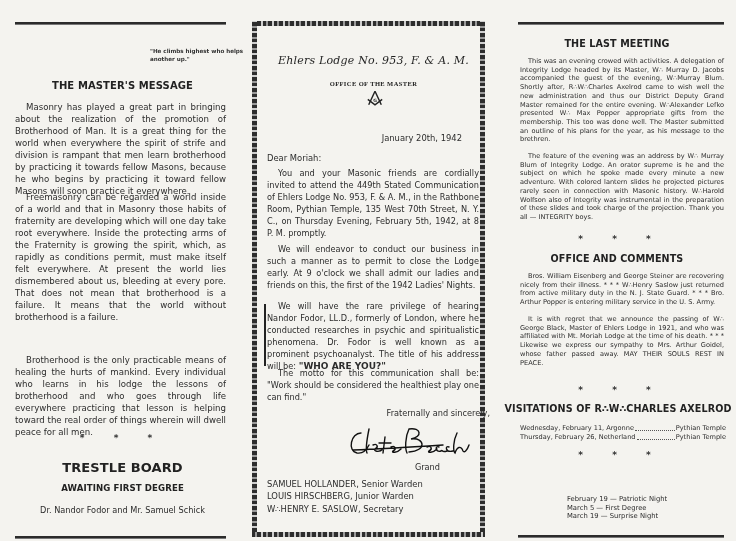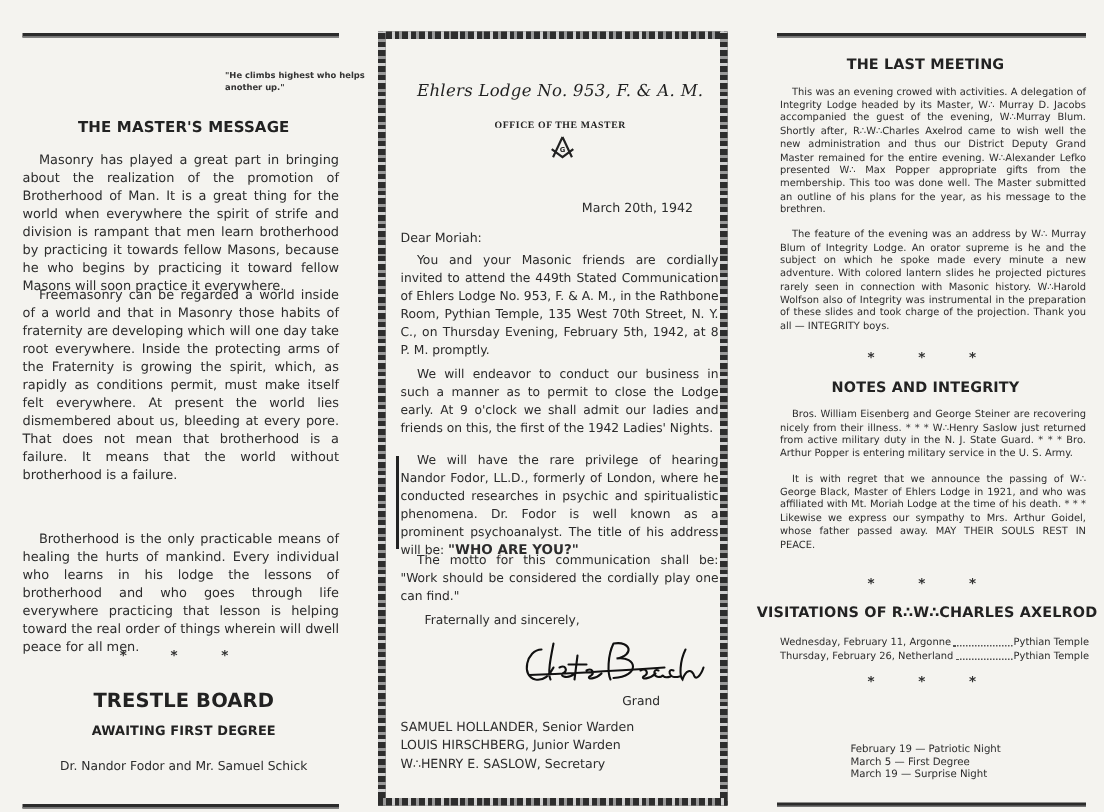--- a/index.html
+++ b/index.html
@@ -98,21 +98,21 @@
   #center .c1 { left: 10px; top: 142px; width: 212px; }
   #center .c2 { left: 10px; top: 218px; width: 212px; }
   #center .c3 { left: 10px; top: 275px; width: 212px; }
   #center .c4 { left: 10px; top: 342px; width: 212px; }
   .bracket {
     position: absolute; left: 7px; top: 278px; width: 2px; height: 62px; background: #222;
   }
   .underline { }
   .bold { font-weight: bold; font-size: 9px; }
   .closing {
-    position: absolute; left: 0; width: 233px; top: 382px; text-align: left;
+    position: absolute; left: 0; width: 233px; top: 382px; text-align: right;
     font-size: 8.2px; padding-left: 26px; color: #2c2c2c;
   }
   .signature {
     position: absolute; left: 86px; top: 397px; width: 128px; height: 38px;
   }
   .signer-role {
     position: absolute; right: 40px; top: 436px; font-size: 8.2px; color: #2c2c2c;
   }
   .officers {
     position: absolute; left: 10px; top: 452px; font-size: 8.4px; line-height: 12.4px; color: #2c2c2c;
@@ -166,28 +166,28 @@
       <span class="side-r"></span>
 
       <div class="lodge-name">Ehlers Lodge No. 953, F. &amp; A. M.</div>
       <div class="office">OFFICE OF THE MASTER</div>
       <svg class="emblem" viewBox="0 0 20 18">
         <path d="M10 1 L3 16 M10 1 L17 16" stroke="#222" stroke-width="1.6" fill="none"></path>
         <path d="M2 10 L10 16 L18 10" stroke="#222" stroke-width="1.6" fill="none"></path>
         <text x="10" y="12.5" font-size="5" text-anchor="middle" font-weight="bold" fill="#222">G</text>
       </svg>
 
-      <div class="date">March 20th, 1942</div>
+      <div class="date">January 20th, 1942</div>
       <div class="salutation">Dear Moriah:</div>
 
       <p class="para c1">You and your Masonic friends are cordially invited to attend the 449th Stated Communication of Ehlers Lodge No. 953, F. &amp; A. M., in the Rathbone Room, Pythian Temple, 135 West 70th Street, N. Y. C., on Thursday Evening, February 5th, 1942, at 8 P. M. promptly.</p>
       <p class="para c2">We will endeavor to conduct our business in such a manner as to permit to close the Lodge early. At 9 o'clock we shall admit our ladies and friends on this, the first of the 1942 Ladies' Nights.</p>
       <div class="bracket"></div>
       <p class="para c3"><span>We will have the rare privilege of hearing </span><span class="underline">Nandor Fodor, LL.D.</span><span>, formerly of London, where </span><span class="underline">he conducted researches</span><span> in psychic and spiritualistic phenomena. Dr. Fodor is well known as a prominent psychoanalyst. The title of his address will be: </span><span class="bold">"WHO ARE YOU?"</span></p>
-      <p class="para c4">The motto for this communication shall be: "Work should be considered the cordially play one can find."</p>
+      <p class="para c4">The motto for this communication shall be: "Work should be considered the healthiest play one can find."</p>
 
       <div class="closing">Fraternally and sincerely,</div>
       <svg class="signature" viewBox="0 0 128 38">
         <path d="M18 10 C8 10 4 28 14 30 C20 31 24 26 26 22 M26 6 C24 16 22 26 24 30 M30 22 C34 20 36 24 32 26 C30 28 36 30 40 26 M42 14 L40 30 M36 20 L48 20 M48 24 C52 22 54 26 50 28 C48 30 54 30 58 26 M10 27 C40 26 70 24 100 22" stroke="#111" stroke-width="1.4" fill="none" stroke-linecap="round"></path>
         <path d="M66 6 C62 14 62 26 64 30 M66 6 C78 4 80 14 68 16 C82 14 84 28 66 29 M84 24 C88 22 90 26 86 28 C84 30 90 30 94 26 M96 24 C92 22 92 30 98 28 C100 26 98 30 104 28 M106 24 C102 22 102 30 110 28 M114 10 C110 18 110 28 112 30 C114 24 118 22 120 28 C121 30 124 28 126 22" stroke="#111" stroke-width="1.4" fill="none" stroke-linecap="round"></path>
       </svg>
       <div class="signer-role">Grand</div>
 
       <div class="officers">
         <div>SAMUEL HOLLANDER, Senior Warden</div>
@@ -197,21 +197,21 @@
     </div>
   </section>
 
   <section class="col" id="right">
     <div class="rule" style="left:28px; top:14px; width:206px;"></div>
     <h2 class="sec-title title1">THE LAST MEETING</h2>
     <p class="para r1">This was an evening crowed with activities. A delegation of Integrity Lodge headed by its Master, W∴ Murray D. Jacobs accompanied the guest of the evening, W∴Murray Blum. Shortly after, R∴W∴Charles Axelrod came to wish well the new administration and thus our District Deputy Grand Master remained for the entire evening. W∴Alexander Lefko presented W∴ Max Popper appropriate gifts from the membership. This too was done well. The Master submitted an outline of his plans for the year, as his message to the brethren.</p>
     <p class="para r2">The feature of the evening was an address by W∴ Murray Blum of Integrity Lodge. An orator supreme is he and the subject on which he spoke made every minute a new adventure. With colored lantern slides he projected pictures rarely seen in connection with Masonic history. W∴Harold Wolfson also of Integrity was instrumental in the preparation of these slides and took charge of the projection. Thank you all — INTEGRITY boys.</p>
     <div class="stars stars1">* * *</div>
 
-    <h2 class="sec-title title2">NOTES AND INTEGRITY</h2>
+    <h2 class="sec-title title2">OFFICE AND COMMENTS</h2>
     <p class="para r3">Bros. William Eisenberg and George Steiner are recovering nicely from their illness. * * * W∴Henry Saslow just returned from active military duty in the N. J. State Guard. * * * Bro. Arthur Popper is entering military service in the U. S. Army.</p>
     <p class="para r4">It is with regret that we announce the passing of W∴ George Black, Master of Ehlers Lodge in 1921, and who was affiliated with Mt. Moriah Lodge at the time of his death. * * * Likewise we express our sympathy to Mrs. Arthur Goidel, whose father passed away. MAY THEIR SOULS REST IN PEACE.</p>
     <div class="stars stars2">* * *</div>
 
     <h2 class="sec-title title3">VISITATIONS OF R∴W∴CHARLES AXELROD</h2>
     <div class="visits">
       <div class="visit-row">
         <span>Wednesday, February 11, Argonne</span>
         <span class="leader"></span>
         <span>Pythian Temple</span>

